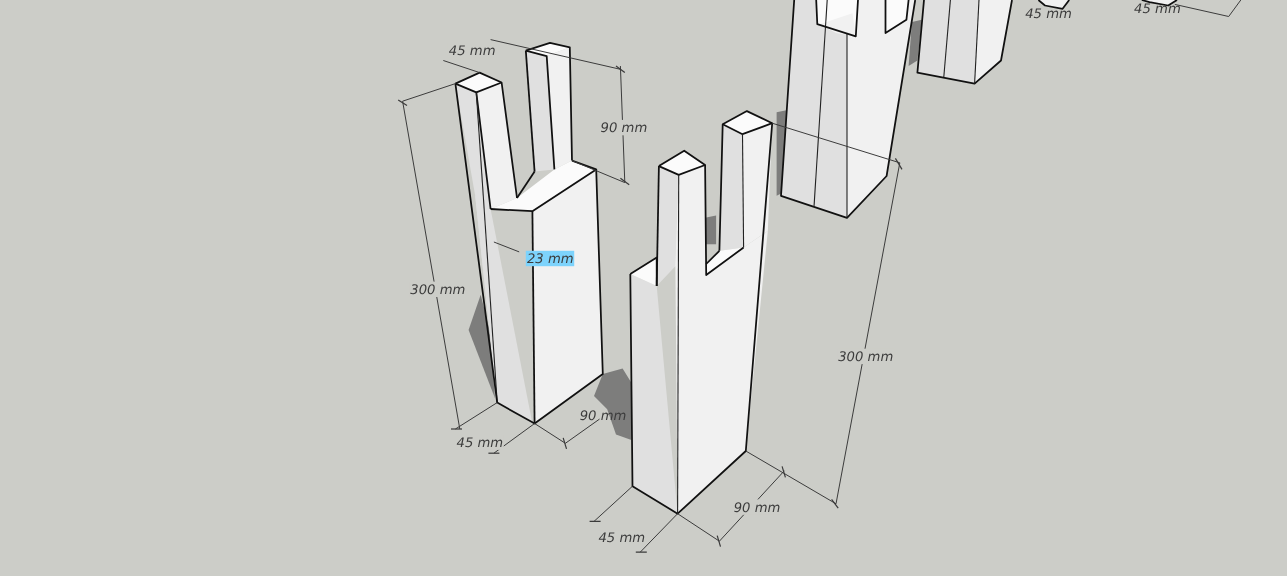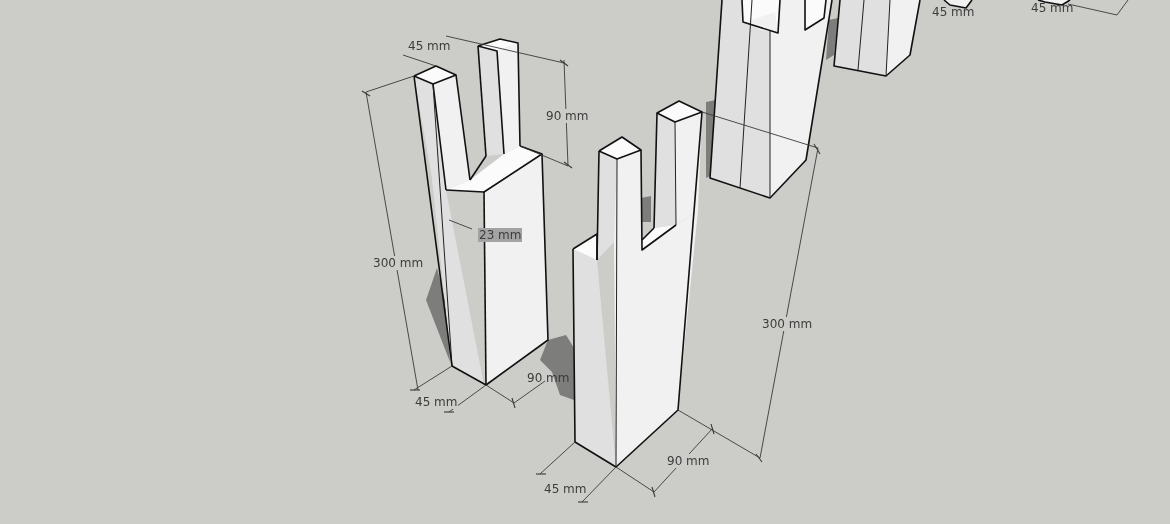--- a/index.html
+++ b/index.html
@@ -13,23 +13,23 @@
     .edge { stroke: #111; stroke-width: 1.6; fill: none; stroke-linejoin: round; }
     .thin { stroke: #222; stroke-width: 1; fill: none; }
     .dim { stroke: #3a3a3a; stroke-width: 0.9; fill: none; }
     .tick { stroke: #3a3a3a; stroke-width: 1.1; }
     .face-top { fill: #fbfbfb; }
     .face-light { fill: #f1f1f1; }
     .face-mid { fill: #e0e0e0; }
     .shadow { fill: #6e6e6e; opacity: 0.85; }
     .dim-label {
       position: absolute; font-size: 12px; color: #3c3c3c; white-space: nowrap;
-      background: #cccdc8; padding: 0 1px; line-height: 14px;
+      background: #cccdc8; padding: 0 1px; line-height: 14px; font-style: italic;
     }
-    .dim-label.on-face { background: #a3a3a3; }
+    .dim-label.on-face { background: #7dd3fc; }
   </style>
 </head>
 <body>
 
 <div class="viewport">
   <svg width="1170" height="524" viewBox="0 0 1170 524">
 
     <g>
       <polygon class="shadow" points="437,268 426,300 450,362 445,300"></polygon>
       <polygon class="shadow" points="548,340 540,360 552,372 560,395 574,400 574,348 566,335"></polygon>

